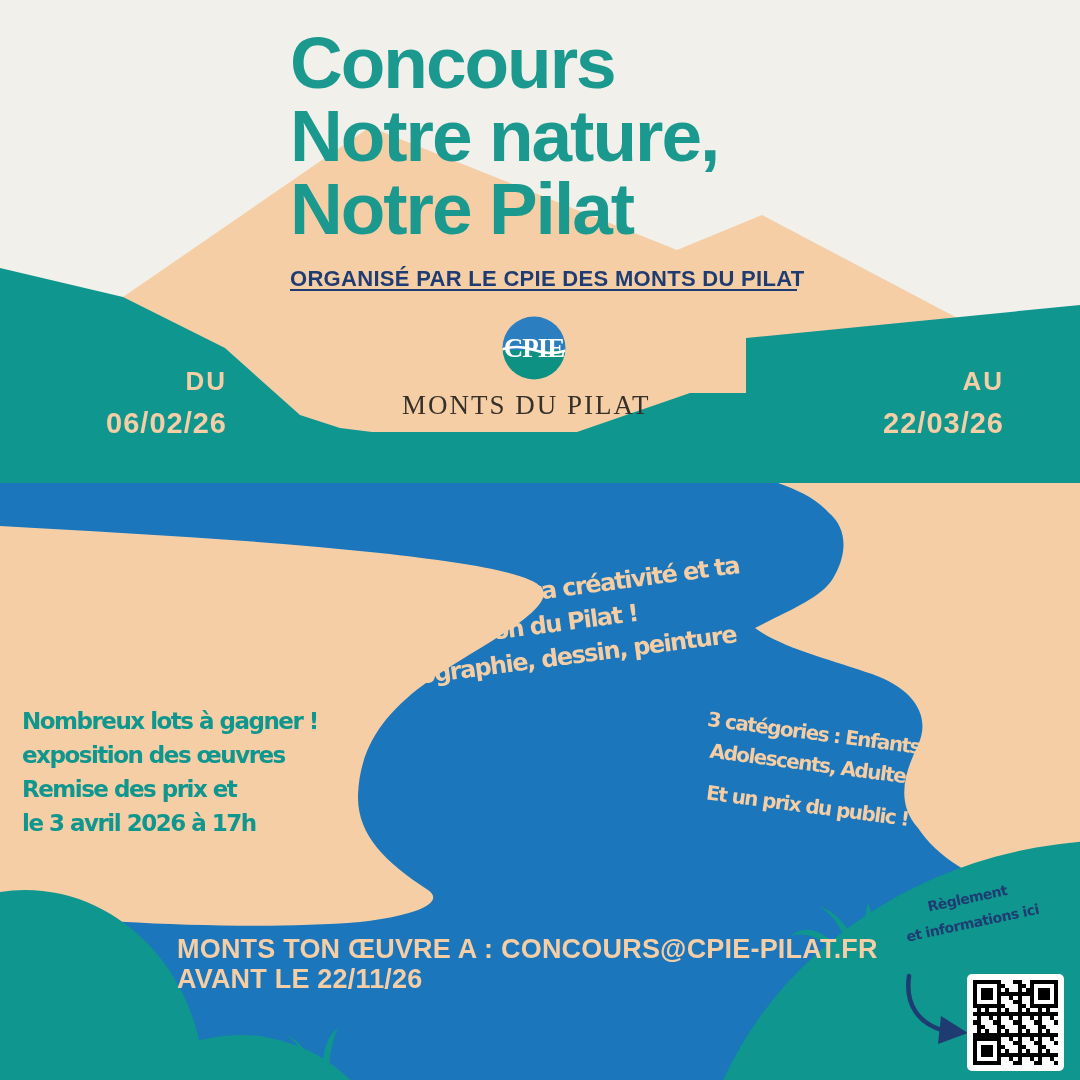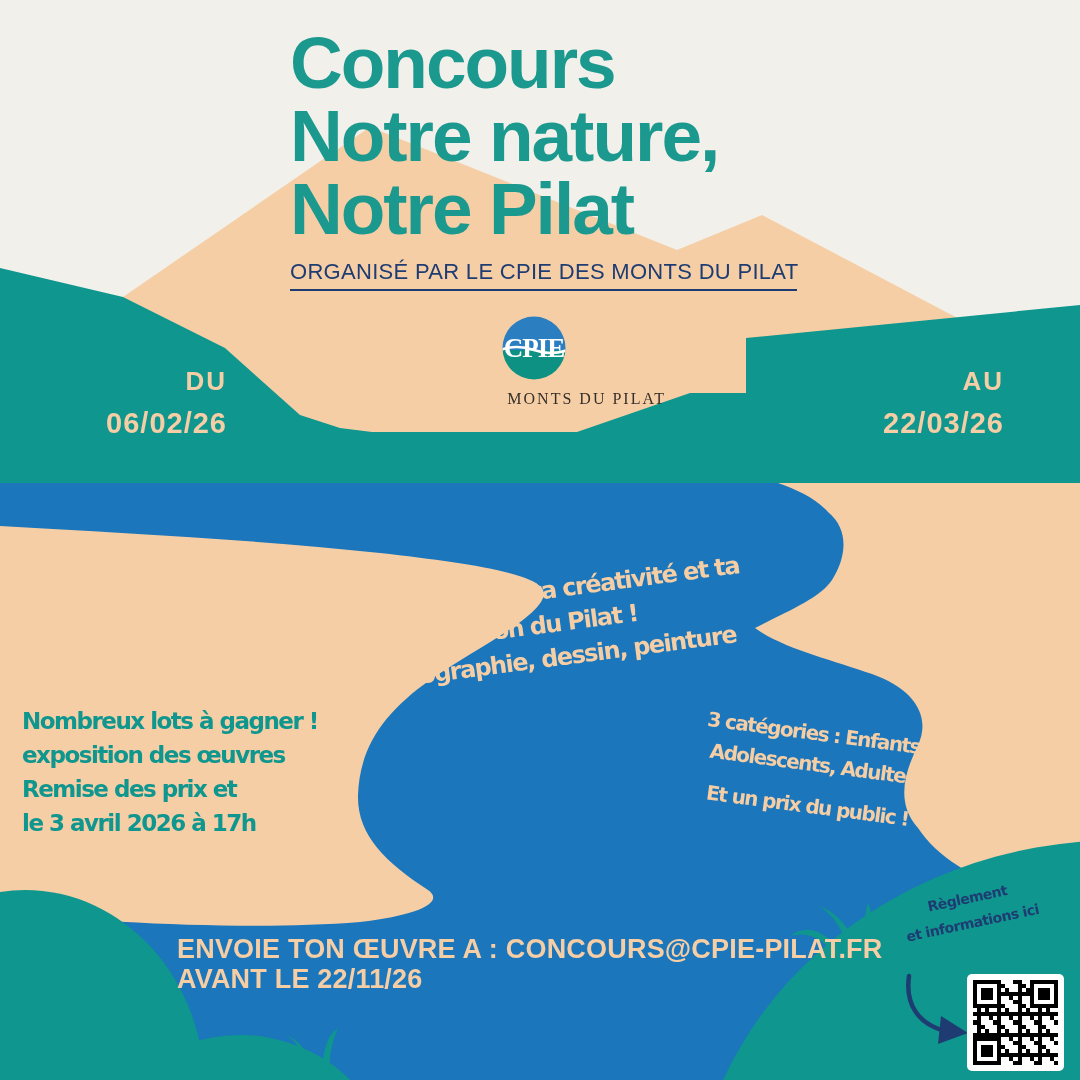--- a/index.html
+++ b/index.html
@@ -18,31 +18,31 @@
   .fill-blue{fill:var(--blue)}  .fill-navy{fill:var(--navy)}
   .logo-blue{fill:var(--logo-blue)} .logo-green{fill:var(--logo-green)}
   .logo-text{font:bold 27px "Liberation Serif",serif;fill:#fff;text-anchor:middle;letter-spacing:-1px;}
   .abs{position:absolute;}
   .title{
     left:290px;top:26px;width:760px;
     font-size:73px;line-height:73px;font-weight:800;letter-spacing:-2px;
     color:var(--title);
   }
   .subtitle{
-    left:290px;top:259px;width:560px;
-    font-size:22px;font-weight:400;letter-spacing:.3px;color:var(--navy);
+    left:290px;top:266px;width:560px;
+    font-size:22px;font-weight:700;letter-spacing:.3px;color:var(--navy);
   }
   .subtitle-rule{left:290px;top:289px;width:507px;height:2px;background:var(--navy);}
   .date-block{width:180px;text-align:right;color:var(--peach);font-weight:800;}
   .date-block .lbl{font-size:26px;letter-spacing:2px;}
   .date-block .val{font-size:29px;margin-top:10px;letter-spacing:1px;}
   .du{left:47px;top:366px;} .au{left:824px;top:366px;}
   .monts{
-    left:402px;top:390px;width:264px;text-align:right;
-    font-family:"Liberation Serif",serif;font-size:16px;letter-spacing:2px;
+    left:402px;top:390px;width:264px;text-align:left;
+    font-family:"Liberation Serif",serif;font-size:27px;letter-spacing:2px;
     color:var(--serif-dark);
   }
   .hand{font-family:"DejaVu Sans",sans-serif;font-weight:bold;}
   .river-text{
     left:250px;top:574px;width:590px;text-align:center;
     font-size:24px;line-height:34px;letter-spacing:-1.5px;color:var(--peach);
     transform:rotate(-7.5deg);
   }
   .prizes{
     left:22px;top:704px;width:328px;text-align:left;
@@ -148,21 +148,21 @@
     <span style="display:block">le 3 avril 2026 à 17h</span>
   </div>
 
   <div class="abs hand categories">
     <span style="display:block">3 catégories : Enfants,</span>
     <span style="display:block">Adolescents, Adultes</span>
     <span class="public-prize" style="display:block">Et un prix du public !</span>
   </div>
 
   <div class="abs submission">
-    <span style="display:block">ENVOIE TON ŒUVRE A : CONCOURS@CPIE-PILAT.FR</span>
+    <span style="display:block">MONTS TON ŒUVRE A : CONCOURS@CPIE-PILAT.FR</span>
     <span style="display:block">AVANT LE 22/11/26</span>
   </div>
 
   <div class="abs hand reglement">
     <span style="display:block">Règlement</span>
     <span style="display:block">et informations ici</span>
   </div>
 
   <div class="abs qr">
     <svg viewBox="0 0 84 84" shape-rendering="crispEdges">

